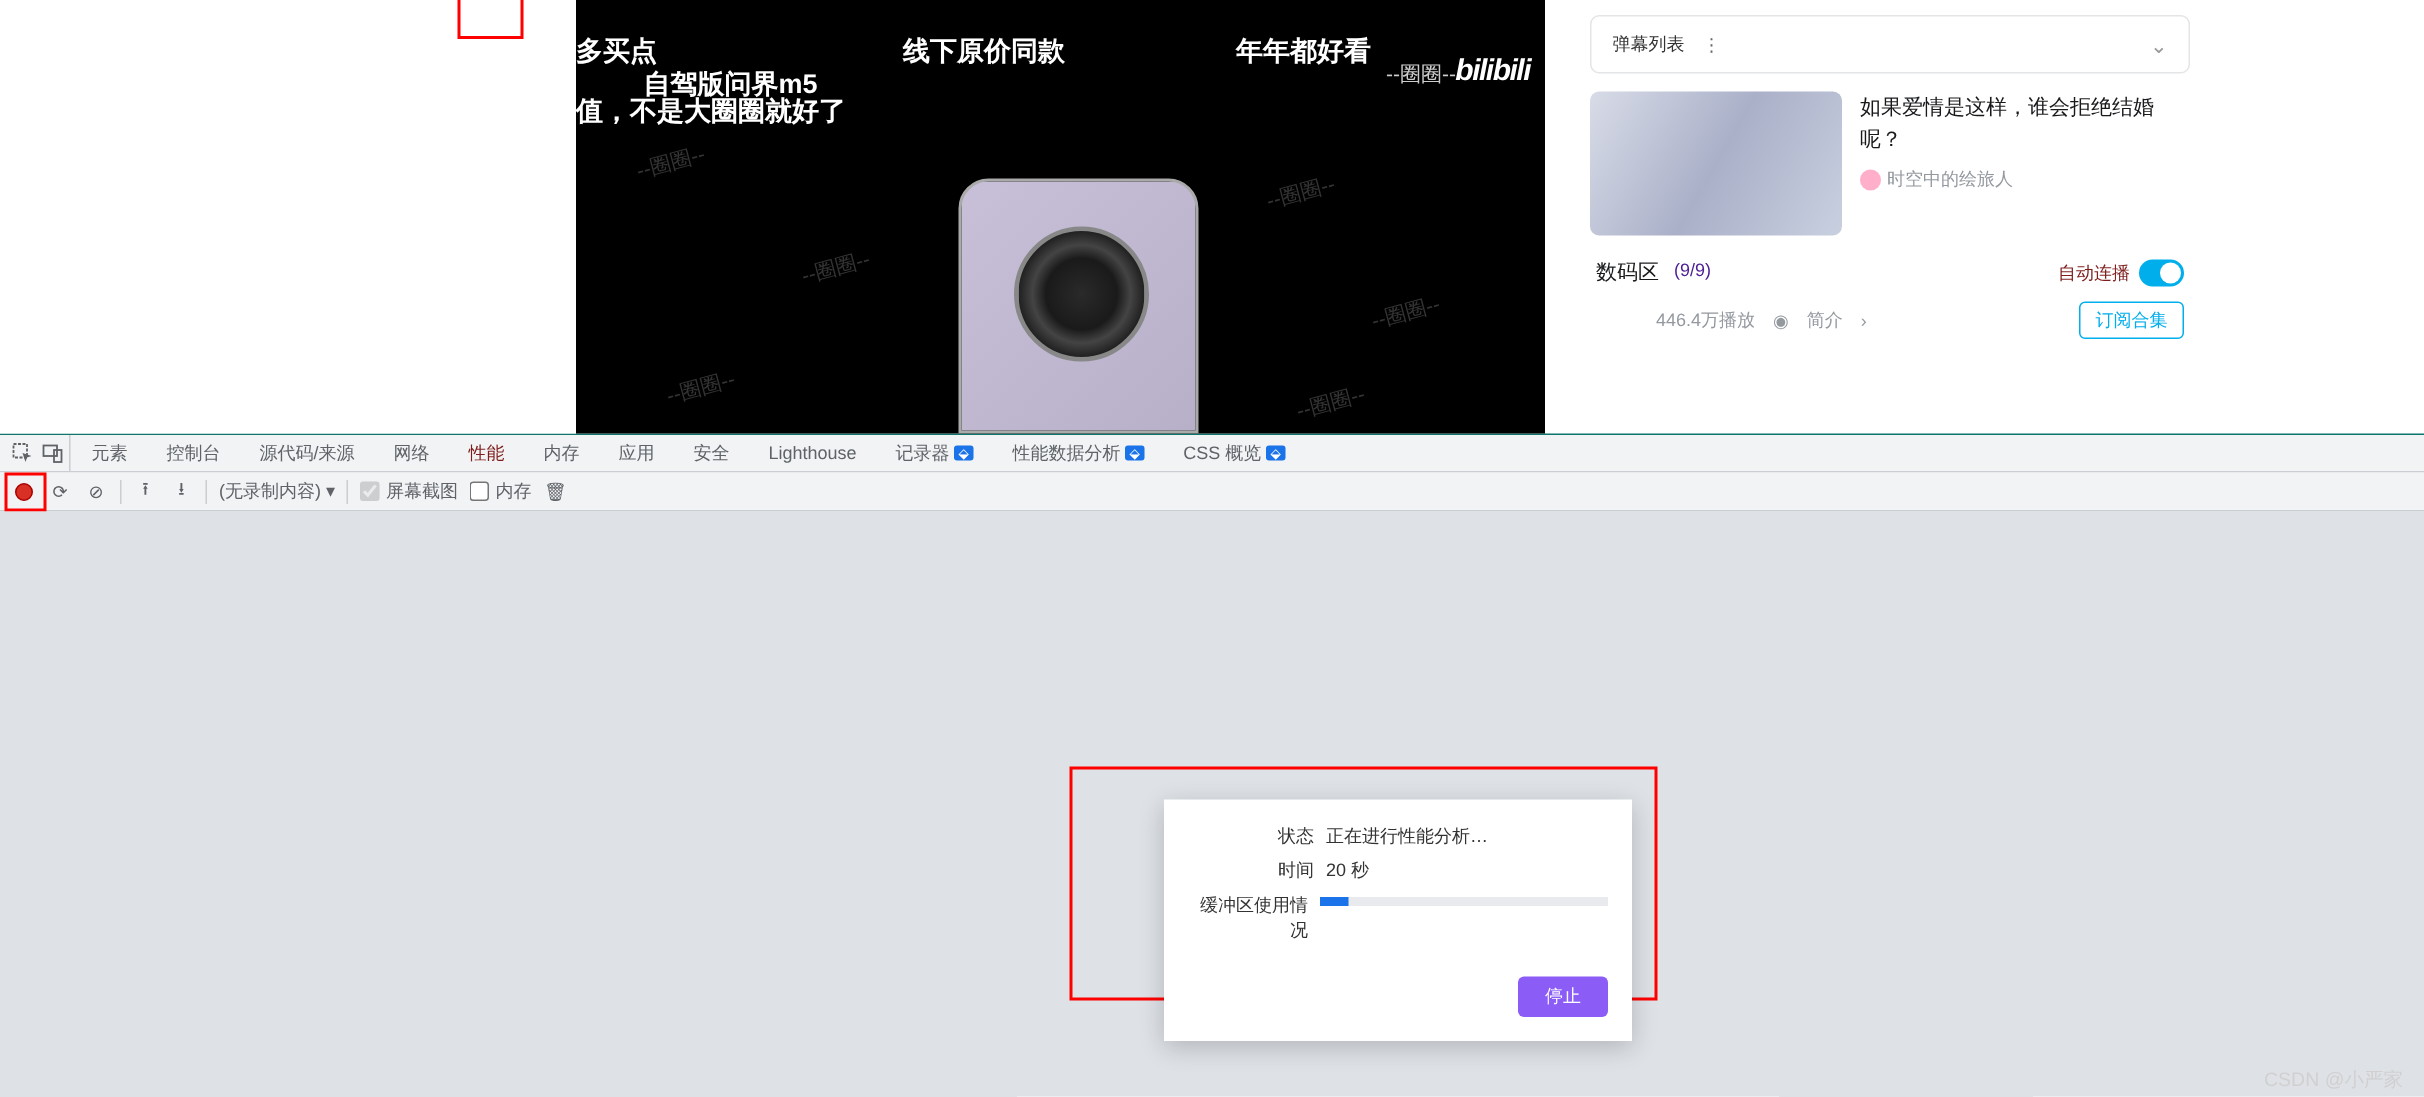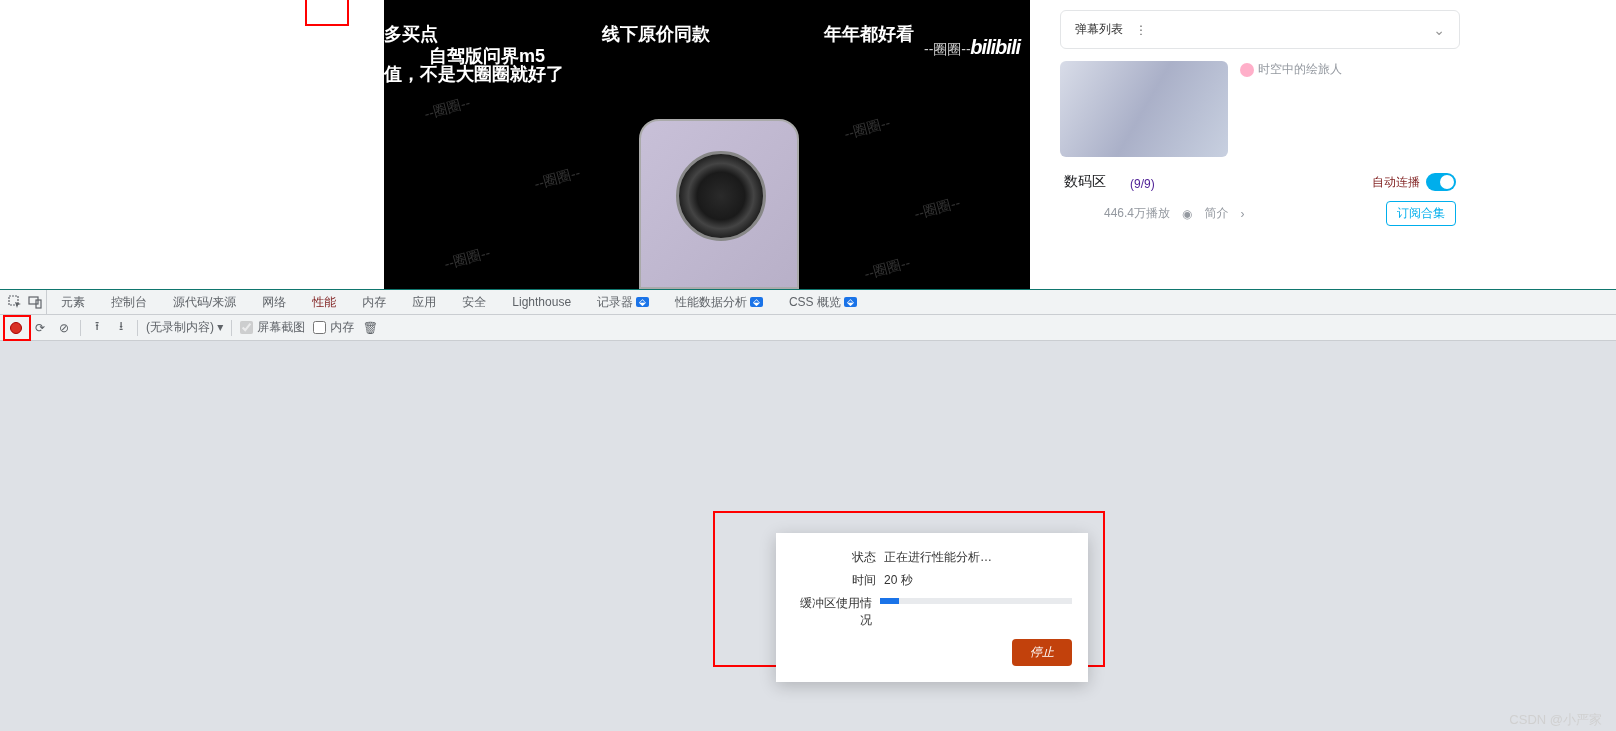--- a/index.html
+++ b/index.html
@@ -22,21 +22,21 @@
     .more-dots { color: #666; letter-spacing: 2px; }
     .chevron { color: #999; font-size: 14px; }
     .promo-card { display: flex; gap: 12px; margin-bottom: 16px; }
     .promo-thumb { width: 168px; height: 96px; border-radius: 6px; background: linear-gradient(120deg,#d8dce8,#aab0c8,#c8d0e0); position: relative; overflow: hidden; }
     .promo-info { flex: 1; }
     .promo-title { font-size: 14px; color: #18191c; line-height: 1.5; margin-bottom: 8px; }
     .promo-tag { font-size: 12px; color: #9499a0; display: flex; align-items: center; gap: 4px; }
     .pink-dot { width: 14px; height: 14px; border-radius: 50%; background: #ffafc9; display: inline-block; }
     
     .section-row { display: flex; justify-content: space-between; align-items: center; margin-bottom: 10px; padding: 0 4px; }
-    .section-title { font-size: 14px; color: #18191c; display: flex; align-items: flex-end; gap: 24px; }
+    .section-title { font-size: 14px; color: #18191c; display: flex; align-items: flex-start; gap: 10px; }
     .section-count { color: #4c1d95; font-size: 12px; }
     .autoplay { display: flex; align-items: center; gap: 6px; color: #7f1d1d; font-size: 12px; }
     .toggle { width: 30px; height: 18px; background: #00aeec; border-radius: 10px; position: relative; }
     .toggle::after { content: ''; position: absolute; right: 2px; top: 2px; width: 14px; height: 14px; background: #fff; border-radius: 50%; }
     
     .stats-row { display: flex; justify-content: space-between; align-items: center; padding: 0 4px; }
     .stats-left { display: flex; align-items: center; gap: 12px; color: #9499a0; font-size: 12px; margin-left: 40px; }
     .subscribe-btn { border: 1px solid #00aeec; color: #00aeec; padding: 3px 10px; border-radius: 4px; font-size: 12px; background: #fff; cursor: pointer; }
     
     
@@ -60,21 +60,21 @@
     
     
     .perf-panel { height: 390px; background: #dee1e6; position: relative; }
     .perf-dialog-highlight { position: absolute; left: 713px; top: 170px; width: 392px; height: 156px; border: 2px solid #f00; }
     .perf-dialog { position: absolute; left: 776px; top: 192px; width: 312px; background: #fff; box-shadow: 0 4px 16px rgba(0,0,0,.2); padding: 16px; font-size: 12px; }
     .dlg-row { display: flex; margin-bottom: 6px; }
     .dlg-label { width: 92px; text-align: right; padding-right: 8px; color: #333; }
     .dlg-value { flex: 1; color: #333; }
     .progress-bar { width: 192px; height: 6px; background: #e8eaed; position: relative; margin-top: 3px; }
     .progress-fill { height: 100%; background: #1a73e8; width: 10%; }
-    .dlg-stop { float: right; background: #c2410c; color: #fff; border: none; padding: 5px 18px; border-radius: 4px; cursor: pointer; margin-top: 4px; font-size: 12px; font-style: italic; }
+    .dlg-stop { float: right; background: #8b5cf6; color: #fff; border: none; padding: 5px 18px; border-radius: 4px; cursor: pointer; margin-top: 16px; font-size: 12px; }
     
     .csdn-wm { position: absolute; right: 14px; bottom: 2px; color: #d0d0d0; font-size: 13px; }
   </style>
 </head>
 <body>
 
 <div class="top-area">
   <div class="left-pad"></div>
   <div class="video-player">
     <span class="danmaku" style="top:22px;left:0">多买点</span>
@@ -98,20 +98,21 @@
     <div class="danmaku-list">
       <div class="danmaku-list-left">
         <span>弹幕列表</span>
         <span class="more-dots">⋮</span>
       </div>
       <span class="chevron">⌄</span>
     </div>
     <div class="promo-card">
       <div class="promo-thumb"></div>
       <div class="promo-info">
+        <div class="promo-title">如果爱情是这样，谁会拒绝结婚呢？</div>
         <div class="promo-tag">
           <span class="pink-dot"></span>
           <span>时空中的绘旅人</span>
         </div>
       </div>
     </div>
     <div class="section-row">
       <div class="section-title">
         <span>数码区</span>
         <span class="section-count">(9/9)</span>

